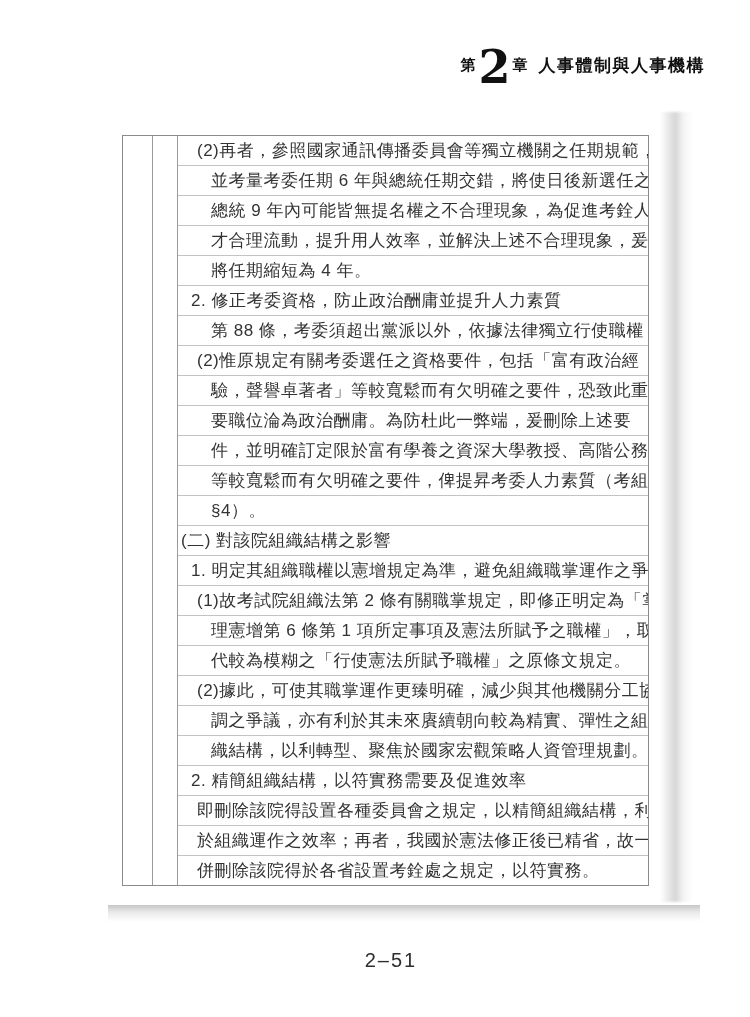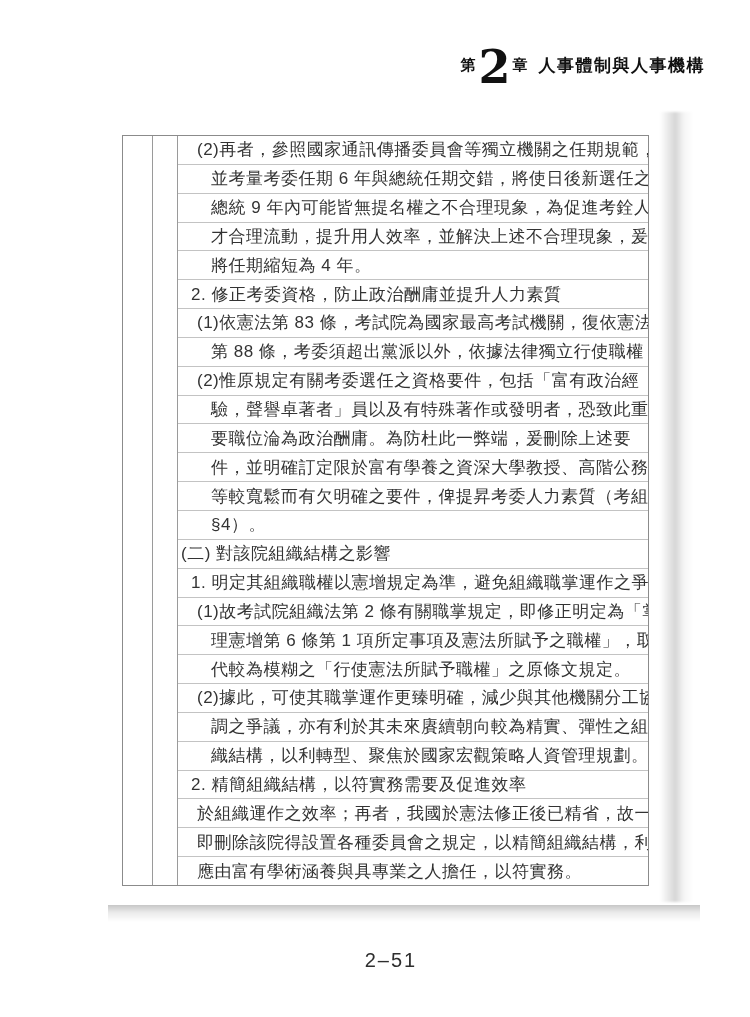--- a/index.html
+++ b/index.html
@@ -96,38 +96,37 @@
   <div class="doc-table">
     <div class="col1"></div>
     <div class="col2"></div>
     <div class="text-col">
         <div class="line ind-marker">(2)再者，參照國家通訊傳播委員會等獨立機關之任期規範，</div>
         <div class="line ind-cont">並考量考委任期 6 年與總統任期交錯，將使日後新選任之</div>
         <div class="line ind-cont">總統 9 年內可能皆無提名權之不合理現象，為促進考銓人</div>
         <div class="line ind-cont">才合理流動，提升用人效率，並解決上述不合理現象，爰</div>
         <div class="line ind-cont">將任期縮短為 4 年。</div>
         <div class="line ind-num">2. 修正考委資格，防止政治酬庸並提升人力素質</div>
-        <div class="line ind-marker">(1)依憲法第 83 條，考試院為國家最高考試機關，復依憲法</div>
         <div class="line ind-cont">第 88 條，考委須超出黨派以外，依據法律獨立行使職權，</div>
         <div class="line ind-marker">(2)惟原規定有關考委選任之資格要件，包括「富有政治經</div>
-        <div class="line ind-cont">驗，聲譽卓著者」員以及有特殊著作或發明者，恐致此重</div>
+        <div class="line ind-cont">驗，聲譽卓著者」等較寬鬆而有欠明確之要件，恐致此重</div>
         <div class="line ind-cont">要職位淪為政治酬庸。為防杜此一弊端，爰刪除上述要</div>
         <div class="line ind-cont">件，並明確訂定限於富有學養之資深大學教授、高階公務</div>
         <div class="line ind-cont">等較寬鬆而有欠明確之要件，俾提昇考委人力素質（考組</div>
         <div class="line ind-cont">§4）。</div>
         <div class="line ind-sec">(二) 對該院組織結構之影響</div>
         <div class="line ind-num">1. 明定其組織職權以憲增規定為準，避免組織職掌運作之爭議</div>
         <div class="line ind-marker">(1)故考試院組織法第 2 條有關職掌規定，即修正明定為「掌</div>
         <div class="line ind-cont">理憲增第 6 條第 1 項所定事項及憲法所賦予之職權」，取</div>
         <div class="line ind-cont">代較為模糊之「行使憲法所賦予職權」之原條文規定。</div>
         <div class="line ind-marker">(2)據此，可使其職掌運作更臻明確，減少與其他機關分工協</div>
         <div class="line ind-cont">調之爭議，亦有利於其未來賡續朝向較為精實、彈性之組</div>
         <div class="line ind-cont">織結構，以利轉型、聚焦於國家宏觀策略人資管理規劃。</div>
         <div class="line ind-num">2. 精簡組織結構，以符實務需要及促進效率</div>
+        <div class="line ind-body">即刪除該院得設置各種委員會之規定，以精簡組織結構，利</div>
         <div class="line ind-body">於組織運作之效率；再者，我國於憲法修正後已精省，故一</div>
-        <div class="line ind-body">即刪除該院得設置各種委員會之規定，以精簡組織結構，利</div>
-        <div class="line ind-body">應由富有學術涵養與具專業之人擔任，以符實務。</div>
+        <div class="line ind-body">併刪除該院得於各省設置考銓處之規定，以符實務。</div>
       </div>
   </div>
 
   <div class="page-number">2–51</div>
 
 </div>
 
 </body></html>

